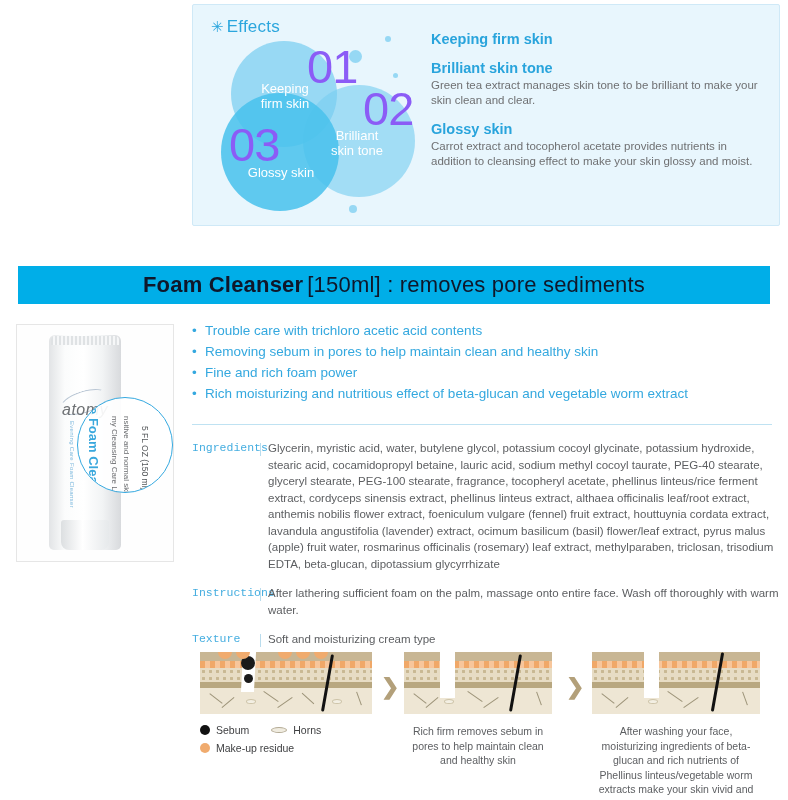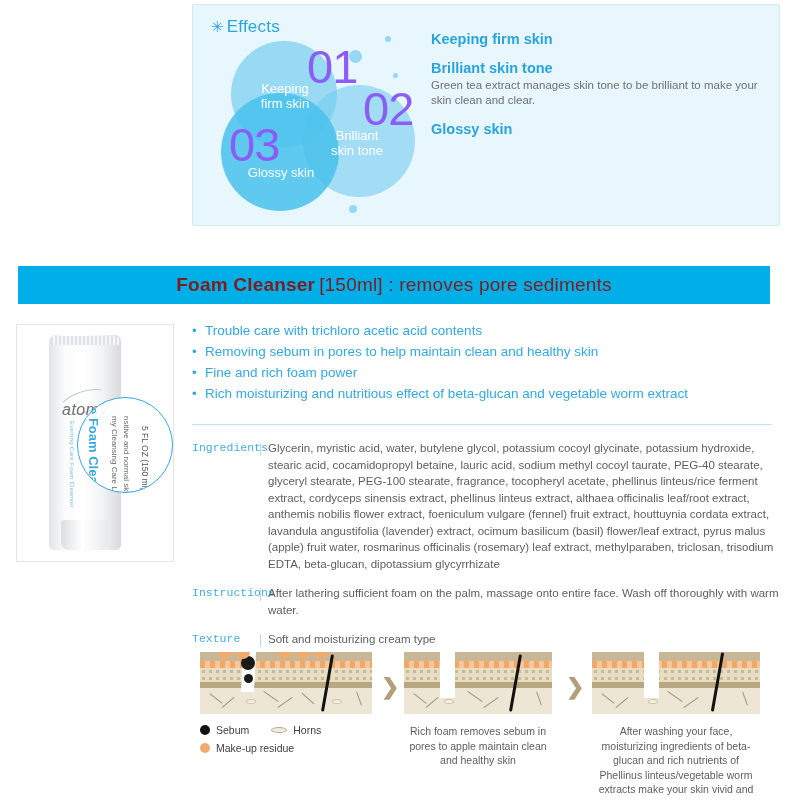--- a/index.html
+++ b/index.html
@@ -80,21 +80,21 @@
   
   .title-bar {
     position: absolute;
     left: 18px; top: 266px;
     width: 752px; height: 38px;
     background: #00aee8;
     display: flex;
     align-items: center;
     justify-content: center;
   }
-  .title-bar span { color: #7f1d1d; font-size: 19px; letter-spacing: .2px; }
+  .title-bar span { color: #0f172a; font-size: 22px; letter-spacing: .2px; }
   .title-bar .strong { font-weight: bold; margin-right: 4px; }
 
   
   .product-box {
     position: absolute;
     left: 16px; top: 324px;
     width: 158px; height: 238px;
     background: #fefefe;
     border: 1px solid #e6e6e6;
     overflow: hidden;
@@ -266,20 +266,21 @@
   <div class="effects-list">
     <div class="eff-item">
       <div class="eff-h">Keeping firm skin</div>
     </div>
     <div class="eff-item">
       <div class="eff-h">Brilliant skin tone</div>
       <div class="eff-d">Green tea extract manages skin tone to be brilliant to make your skin clean and clear.</div>
     </div>
     <div class="eff-item">
       <div class="eff-h">Glossy skin</div>
+      <div class="eff-d">Carrot extract and tocopherol acetate provides nutrients in addition to cleansing effect to make your skin glossy and moist.</div>
     </div>
   </div>
 </div>
 
 <div class="title-bar">
   <span class="strong">Foam Cleanser</span>
   <span>[150ml] : removes pore sediments</span>
 </div>
 
 <div class="product-box">
@@ -386,21 +387,21 @@
       <div class="skin-layer sk-derm"></div>
       <div class="gap-w" style="left:36px;"></div>
       <div class="hair" style="left:110px; top:2px; height:58px;"></div>
       <div class="horn" style="left:40px; top:47px;"></div>
       <div class="fiber" style="left:8px;  top:46px; width:16px; transform:rotate(38deg);"></div>
       <div class="fiber" style="left:20px; top:50px; width:16px; transform:rotate(-40deg);"></div>
       <div class="fiber" style="left:62px; top:44px; width:18px; transform:rotate(35deg);"></div>
       <div class="fiber" style="left:78px; top:50px; width:18px; transform:rotate(-35deg);"></div>
       <div class="fiber" style="left:128px; top:46px; width:14px; transform:rotate(70deg);"></div>
     </div>
-    <div class="caption">Rich foam removes sebum in pores to apple maintain clean and healthy skin</div>
+    <div class="caption">Rich firm removes sebum in pores to help maintain clean and healthy skin</div>
   </div>
 
   <div class="step s3">
     <div class="skin">
       <div class="skin-layer sk-top"></div>
       <div class="skin-layer sk-orange"></div>
       <div class="skin-layer sk-grid"></div>
       <div class="skin-layer sk-band"></div>
       <div class="skin-layer sk-derm"></div>
       <div class="gap-w" style="left:52px;"></div>

